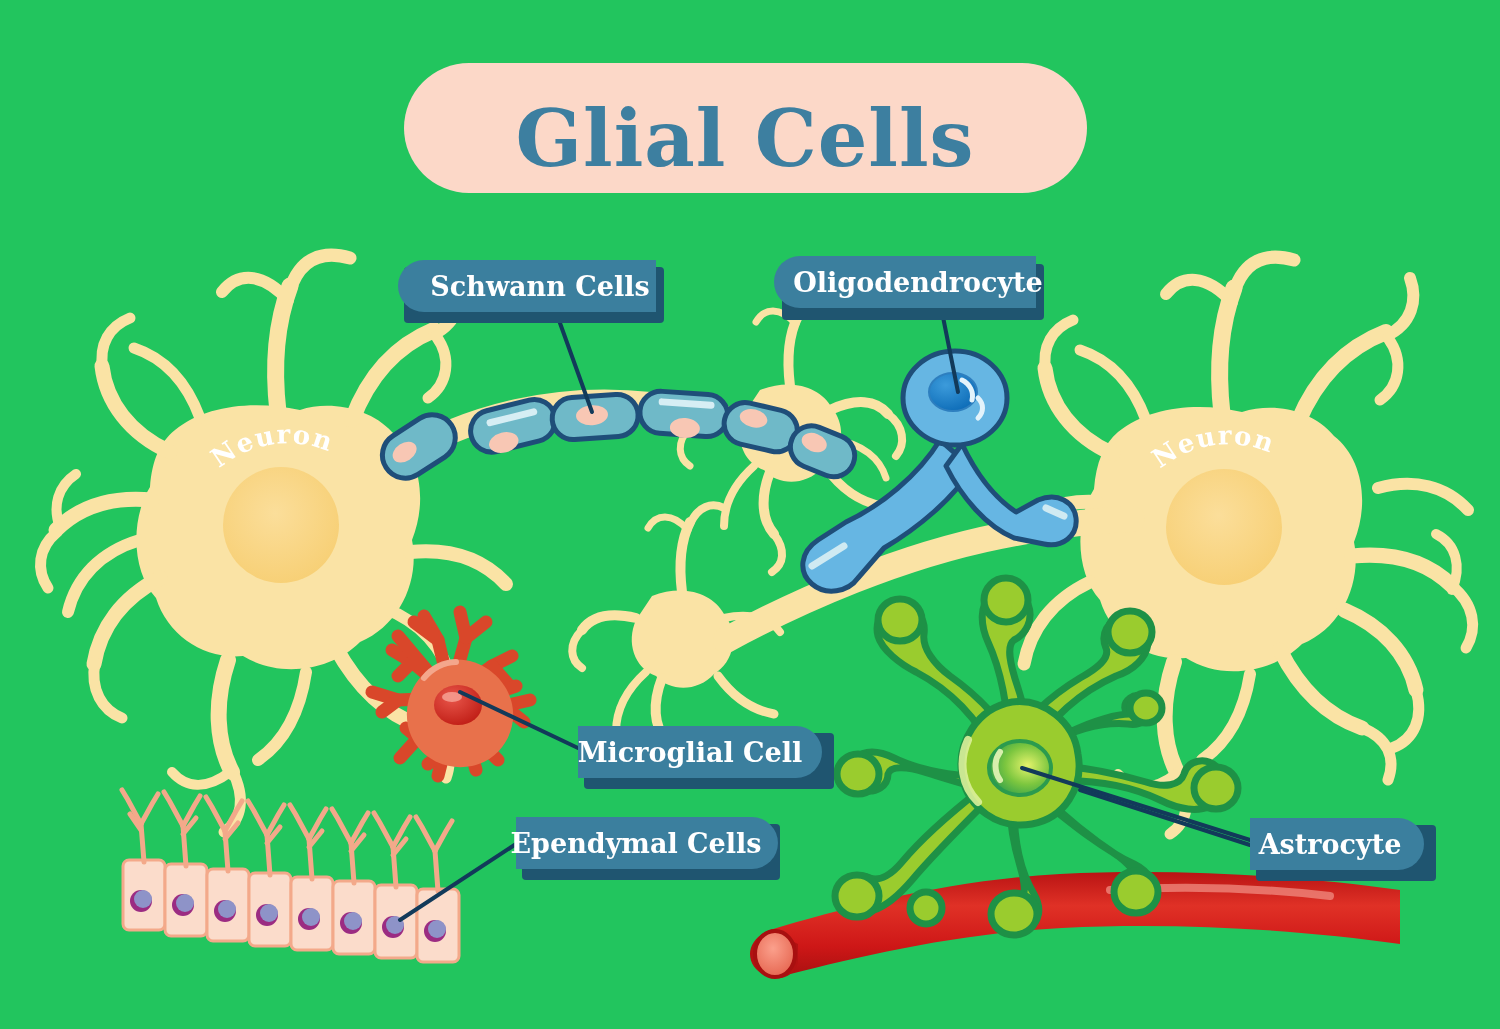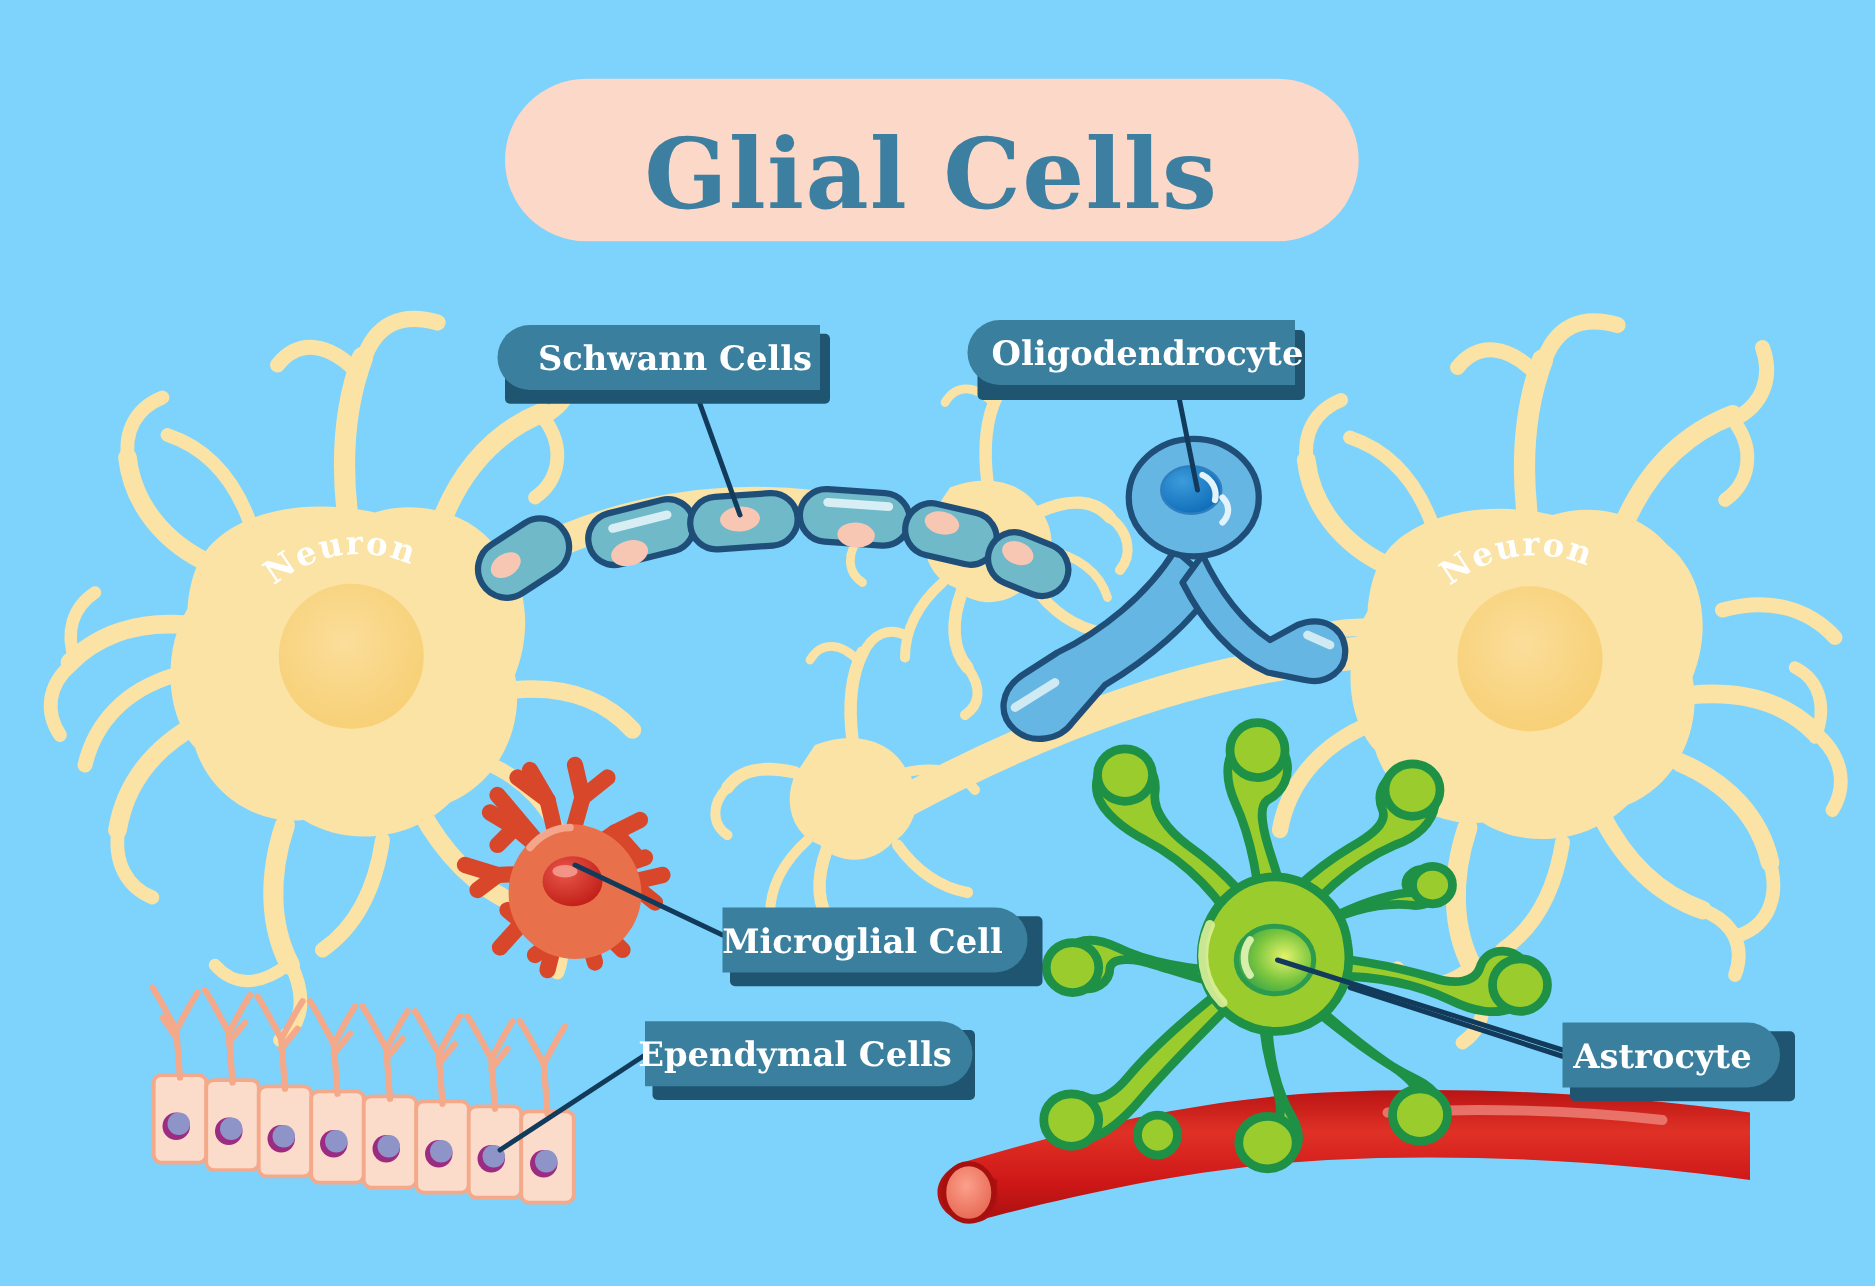--- a/index.html
+++ b/index.html
@@ -10,21 +10,21 @@
   body {
     width: 1500px;
     height: 1029px;
     overflow: hidden;
     font-family: "Liberation Serif", serif;
   }
   #stage {
     position: relative;
     width: 1500px;
     height: 1029px;
-    background: #7dd3fc;
+    background: #22c55e;
   }
   svg.canvas {
     position: absolute;
     top: 0;
     left: 0;
     width: 1500px;
     height: 1029px;
     display: block;
   }
   .title-text {

